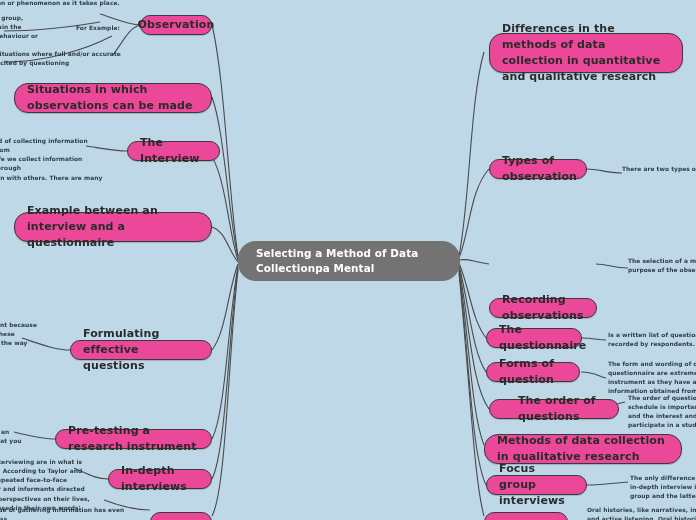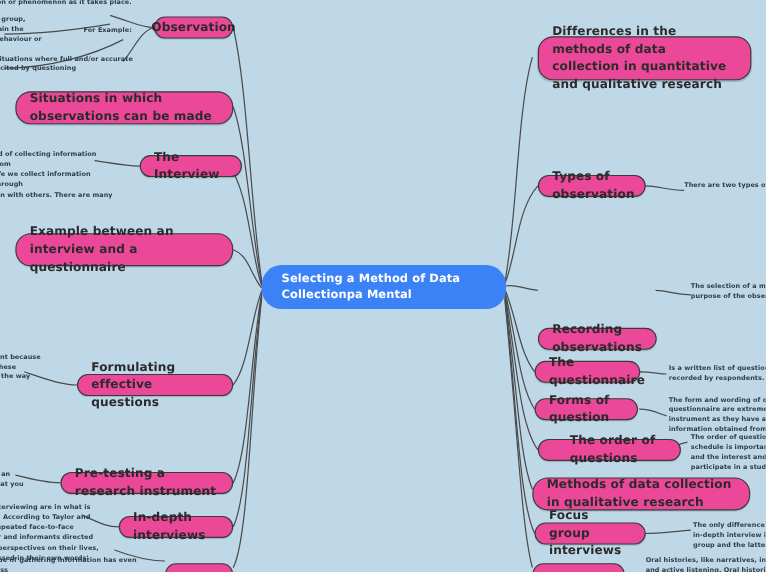--- a/index.html
+++ b/index.html
@@ -39,21 +39,21 @@
     font-size: 11px;
     font-weight: bold;
     line-height: 1.45;
     padding: 6px 12px;
     display: flex;
     align-items: center;
     letter-spacing: 0.1px;
     box-shadow: 0 1px 1px rgba(0,0,0,0.18);
   }
   .node.center {
-    background: #3b82f6;
+    background: #737373;
     border: none;
     border-radius: 18px;
     color: #ffffff;
     font-size: 10.4px;
     line-height: 1.45;
     padding: 10px 18px;
     box-shadow: none;
   }
   .note {
     position: absolute;

